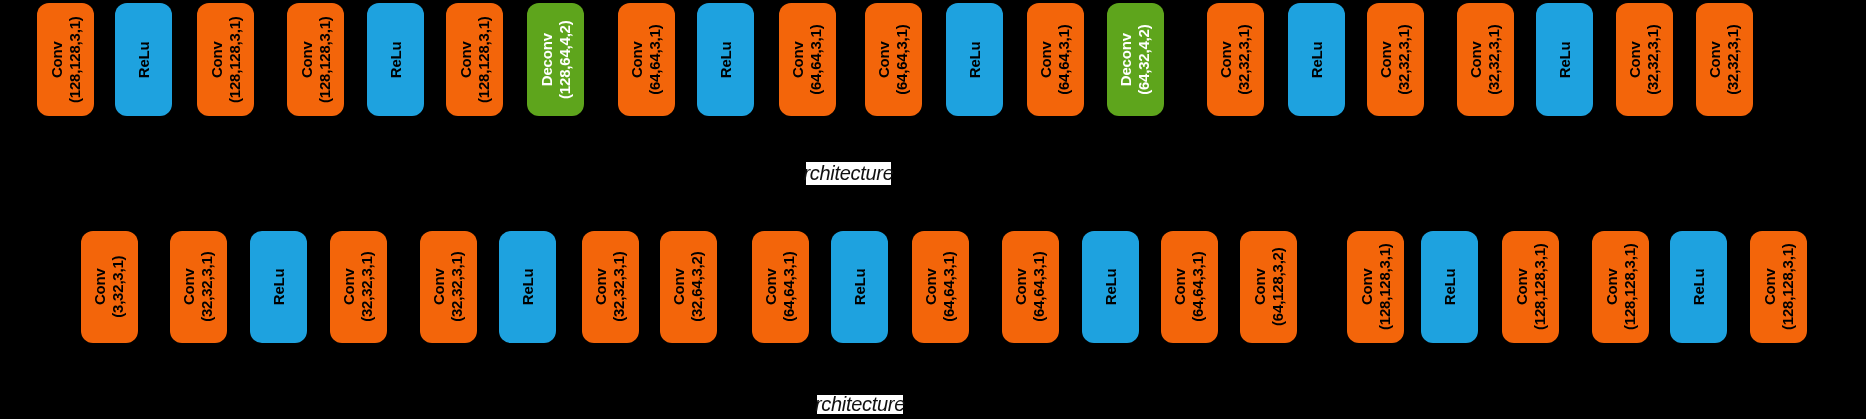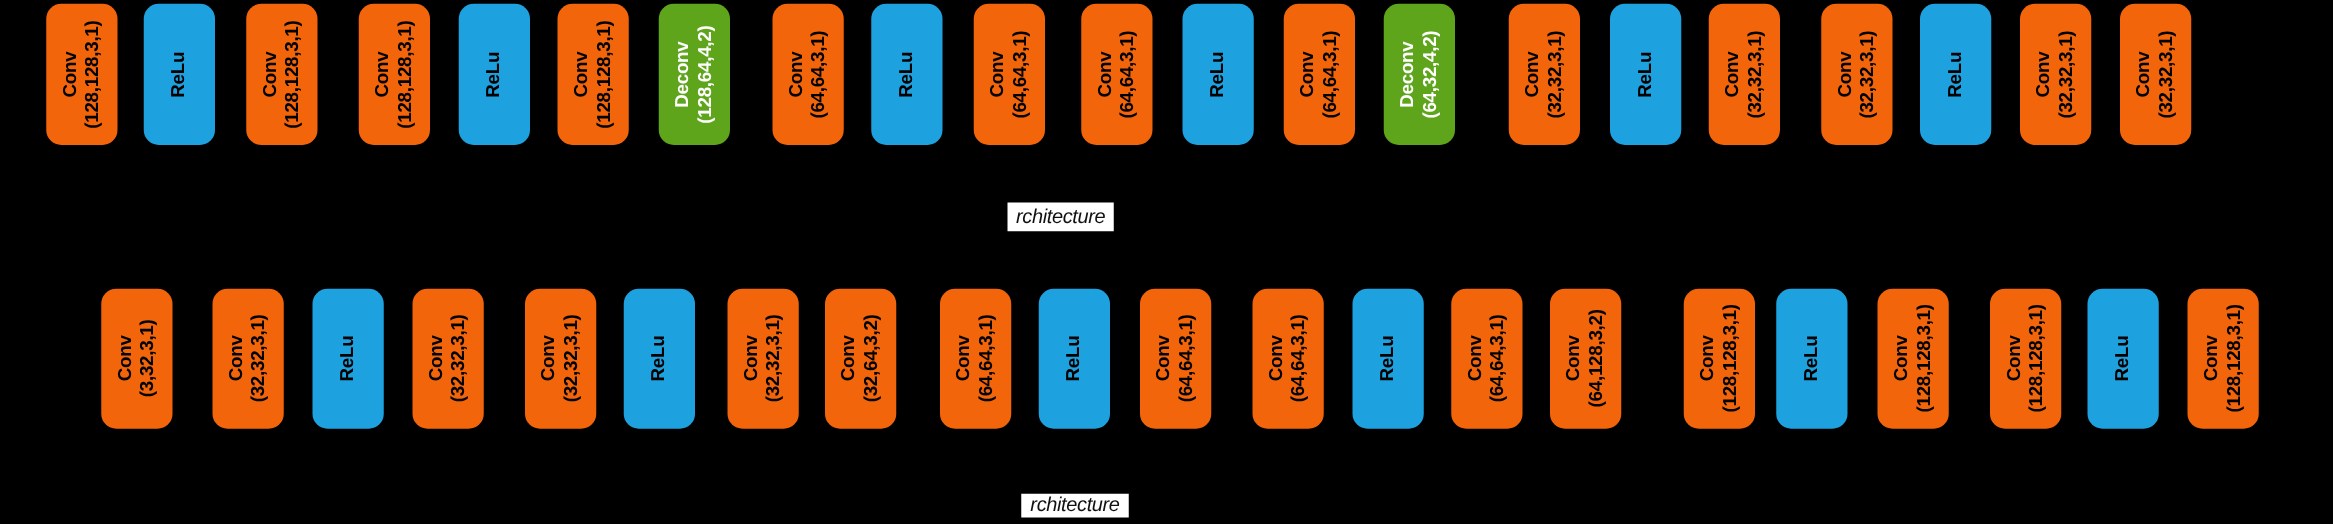--- a/index.html
+++ b/index.html
@@ -38,21 +38,21 @@
   }
   .caption-chip {
     position: absolute;
     background: #ffffff;
     display: flex;
     align-items: center;
     justify-content: center;
   }
   .caption-chip span {
     font-style: italic;
-    font-size: 16px;
+    font-size: 20px;
     color: #111111;
     white-space: nowrap;
     letter-spacing: -0.3px;
   }
   #caption-top   { left: 806px; top: 162px; width: 85px; height: 23px; }
   #caption-bottom{ left: 817px; top: 395px; width: 86px; height: 19px; }
 </style>
 </head>
 <body>
 

